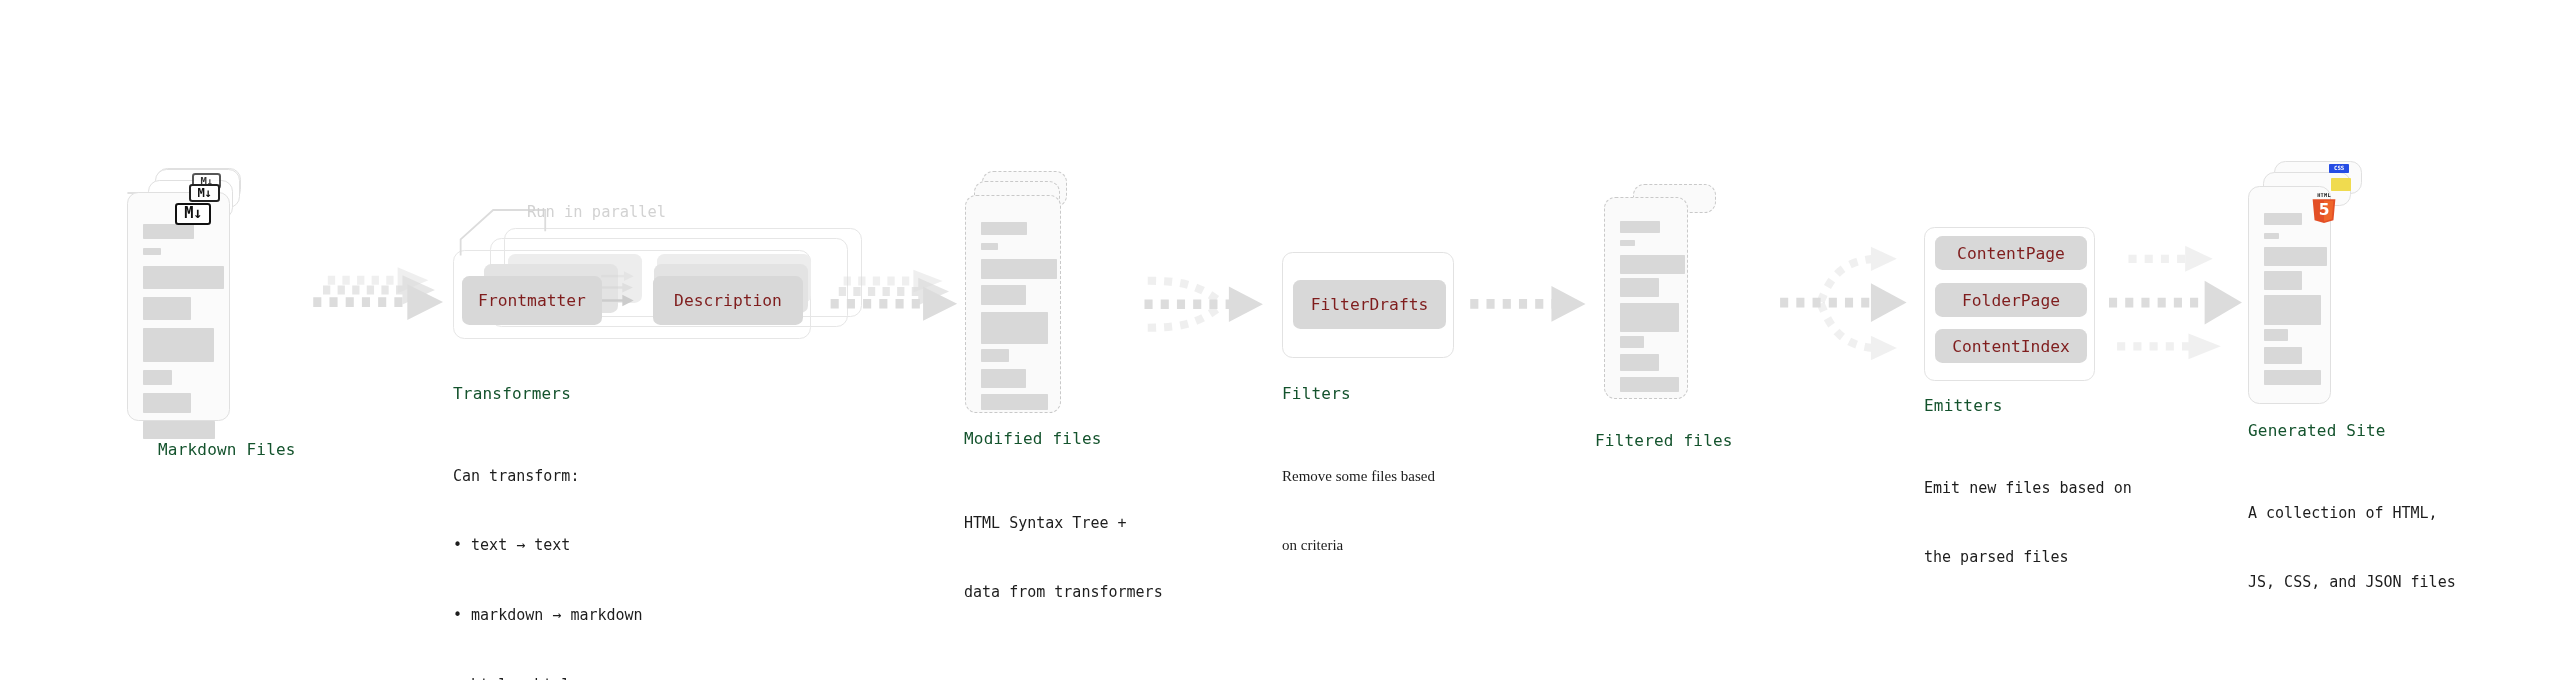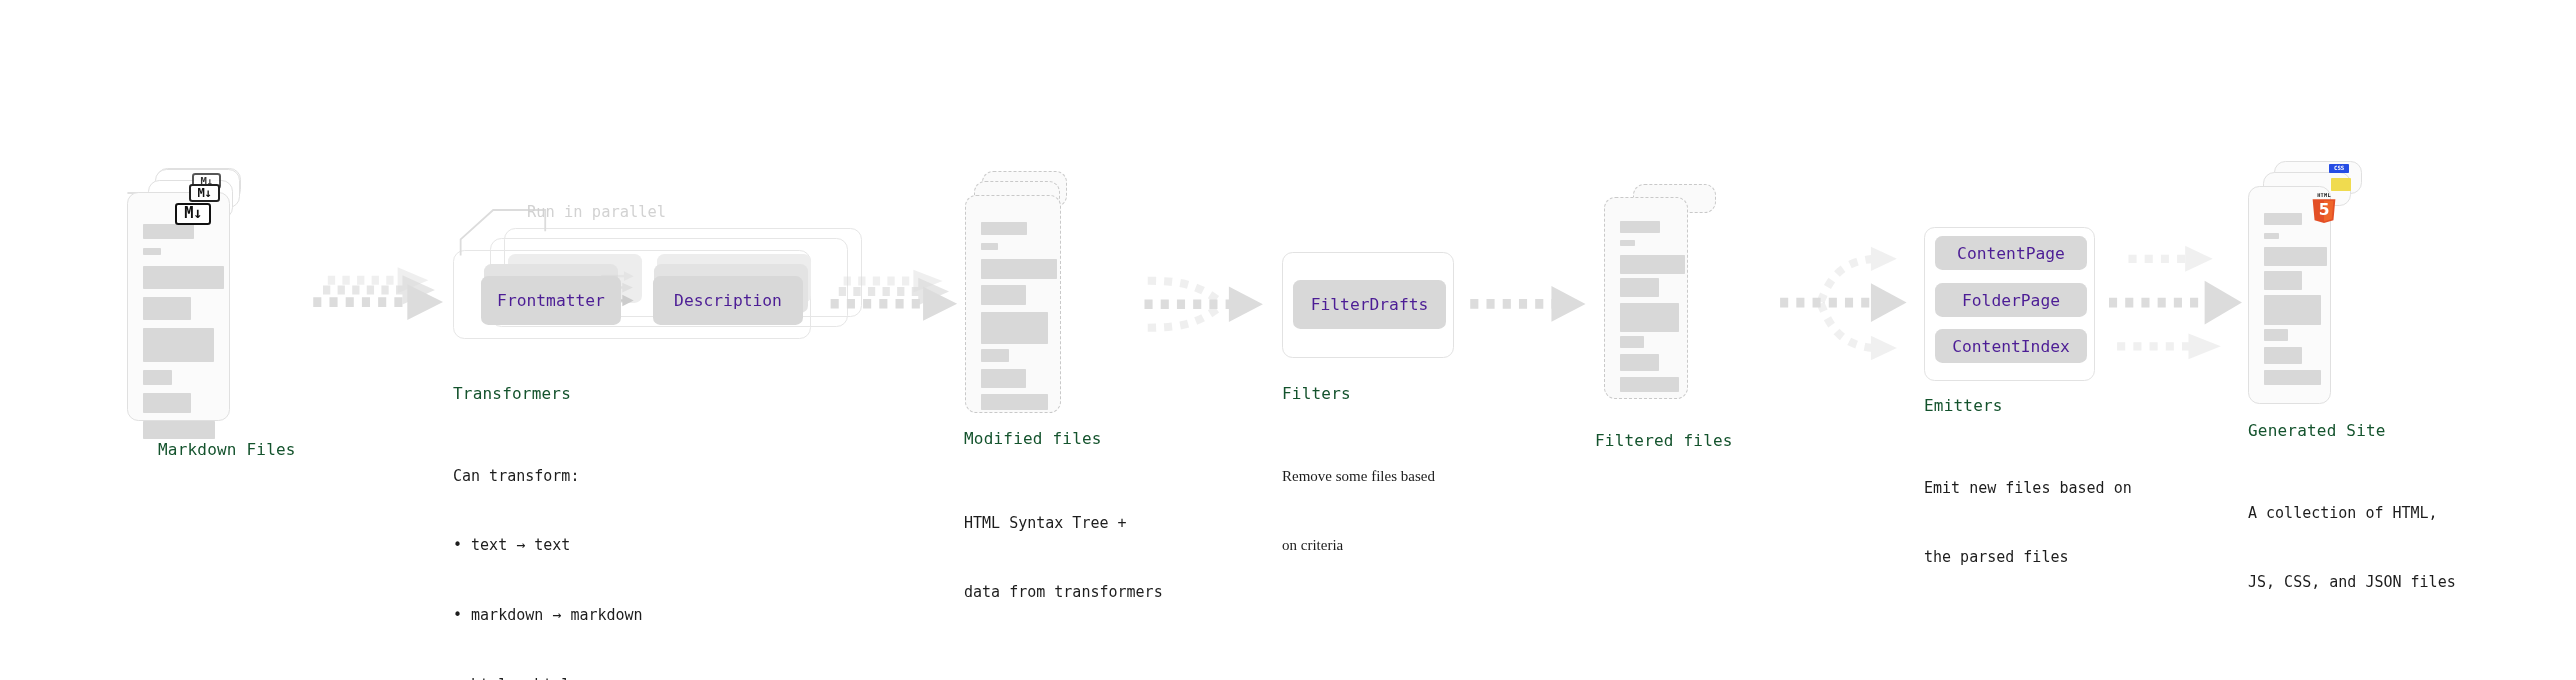--- a/index.html
+++ b/index.html
@@ -82,21 +82,21 @@
     border: 1.3px solid #e6e6e6;
     border-radius: 11.4px;
     background: transparent;
   }
   .pill {
     position: absolute;
     background: #d8d8d8;
     border-radius: 7.3px;
     display: flex; align-items: center; justify-content: center;
     font-size: 16.3px;
-    color: #4c1d95;
+    color: #7f1d1d;
     white-space: nowrap;
   }
   .pill.faded1 { background: #e3e3e3; color: transparent; }
   .pill.faded2 { background: #ededed; color: transparent; }
 
   .plainbox {
     position: absolute;
     border: 1.3px solid #e2e2e2;
     border-radius: 10.6px;
     background: #ffffff;
@@ -184,21 +184,21 @@
     <g opacity="0.55">
       <line x1="-4" y1="24" x2="28" y2="24" stroke="#d4d4d4" stroke-width="3"></line>
       <polygon points="26,18 39,24 26,30" fill="#d4d4d4"></polygon>
     </g>
     <g>
       <line x1="-10" y1="40" x2="28" y2="40" stroke="#cccccc" stroke-width="3"></line>
       <polygon points="26,33 40,40 26,47" fill="#cccccc"></polygon>
     </g>
   </svg>
 
-  <div class="pill" style="left:481px;top:276px;width:140px;height:49px;">
+  <div class="pill" style="left:462px;top:276px;width:140px;height:49px;">
     <span>Frontmatter</span>
   </div>
   <div class="pill" style="left:653px;top:276px;width:150px;height:49px;">
     <span>Description</span>
   </div>
 
   <svg style="left:458px;top:197px;width:98px;height:61px;" width="98" height="61" viewBox="0 0 120 75">
     <path d="M3 72 L3 52 L43 16 L107 16 L107 42" fill="none" stroke="#dcdcdc" stroke-width="2.2"></path>
   </svg>
   <div class="parallel-label" style="left:527px;top:203px;">Run in parallel</div>

